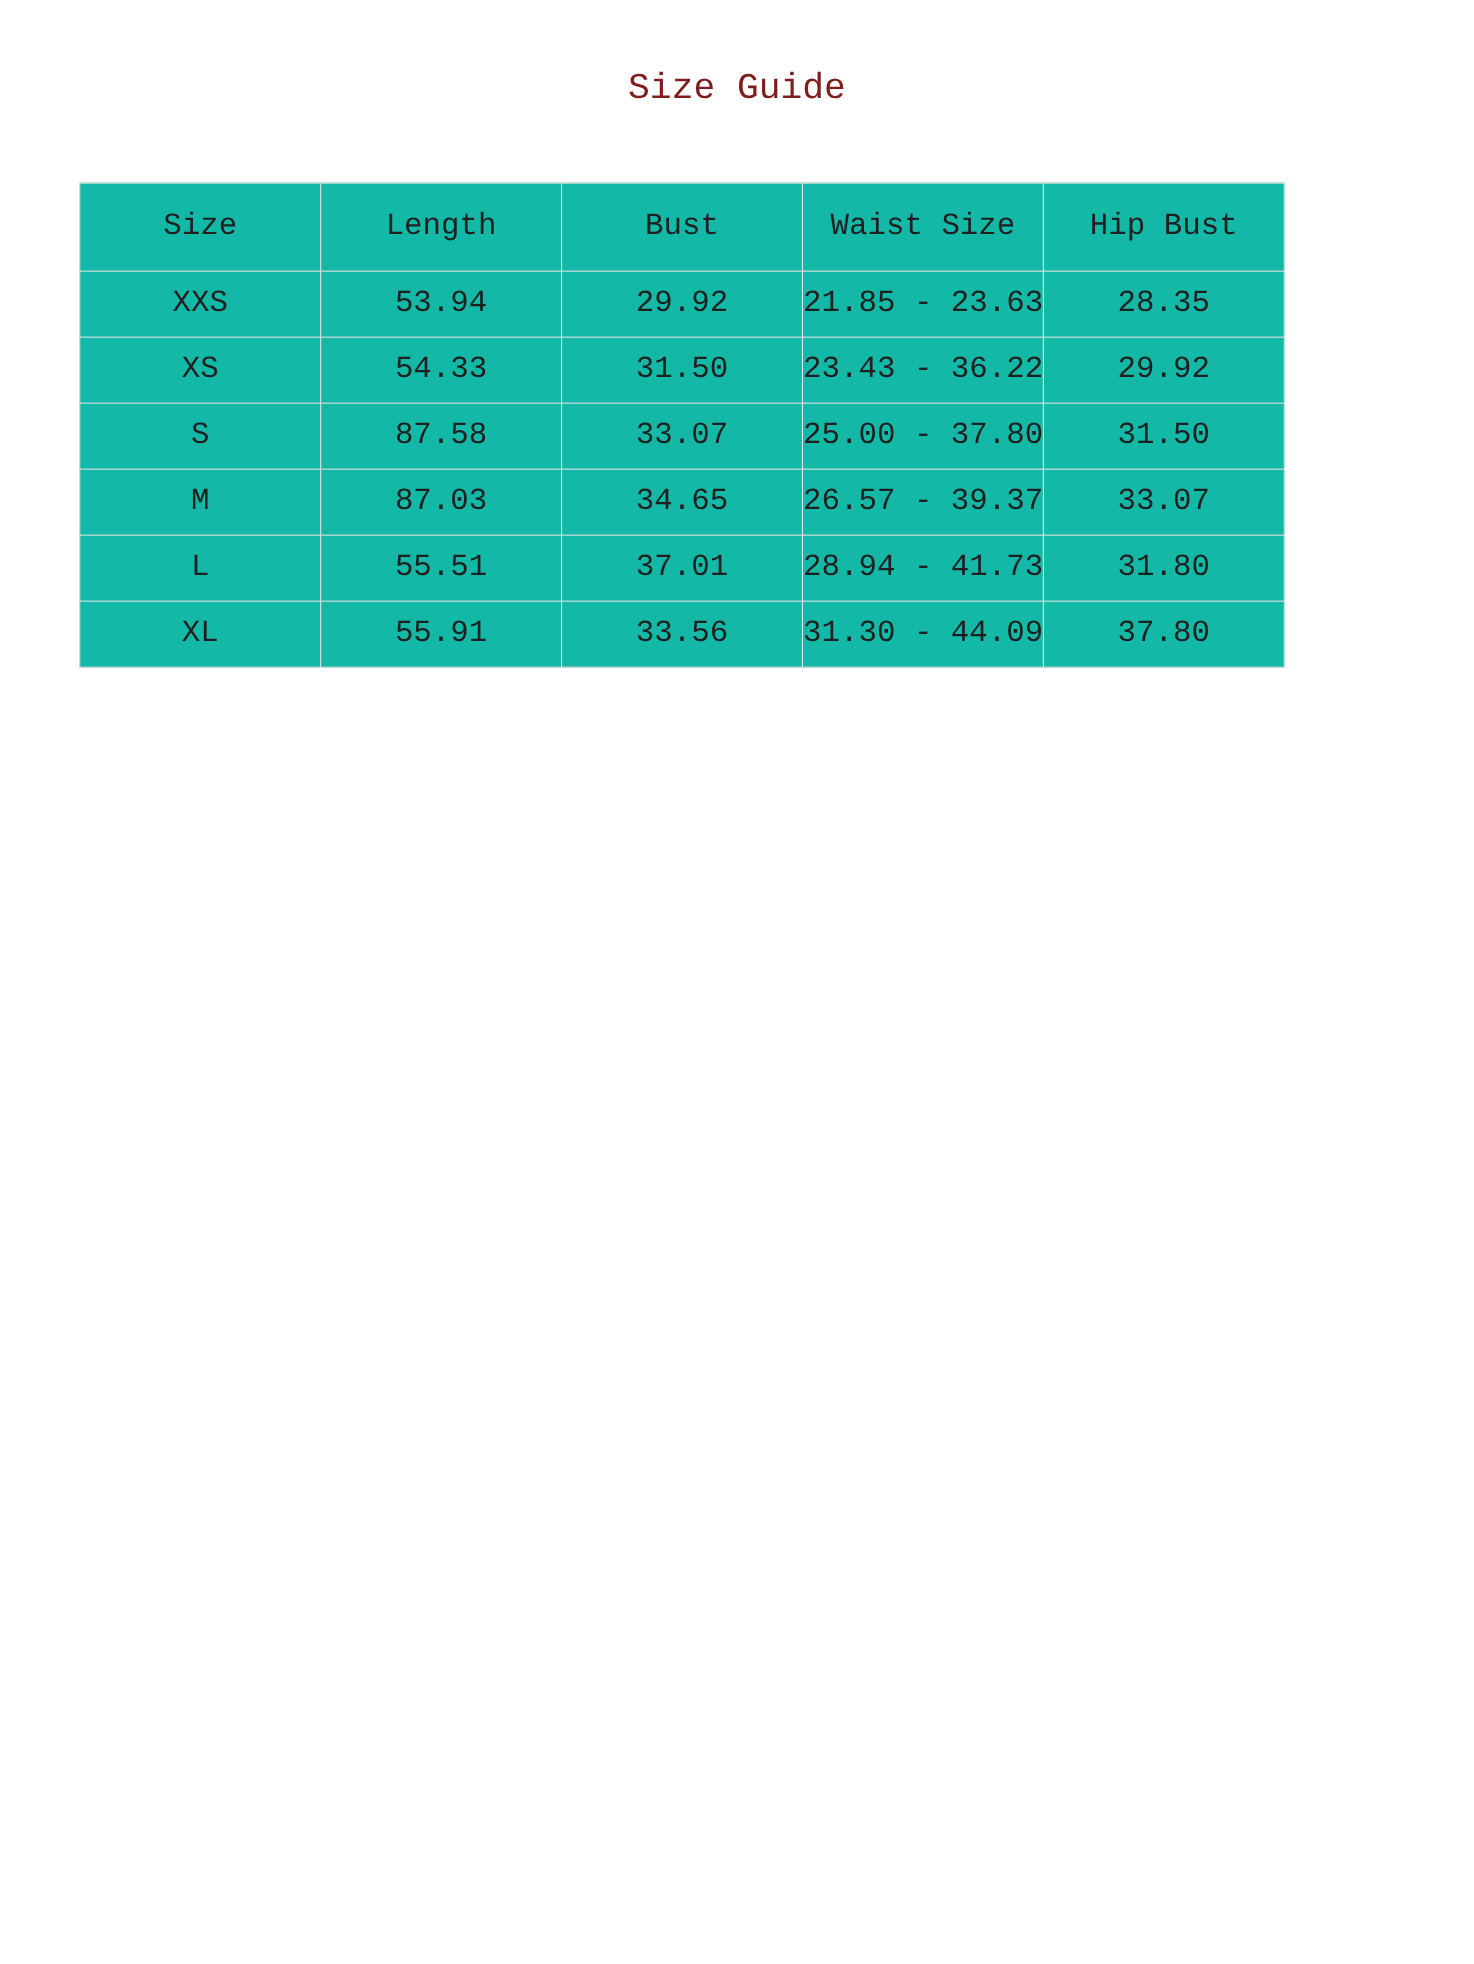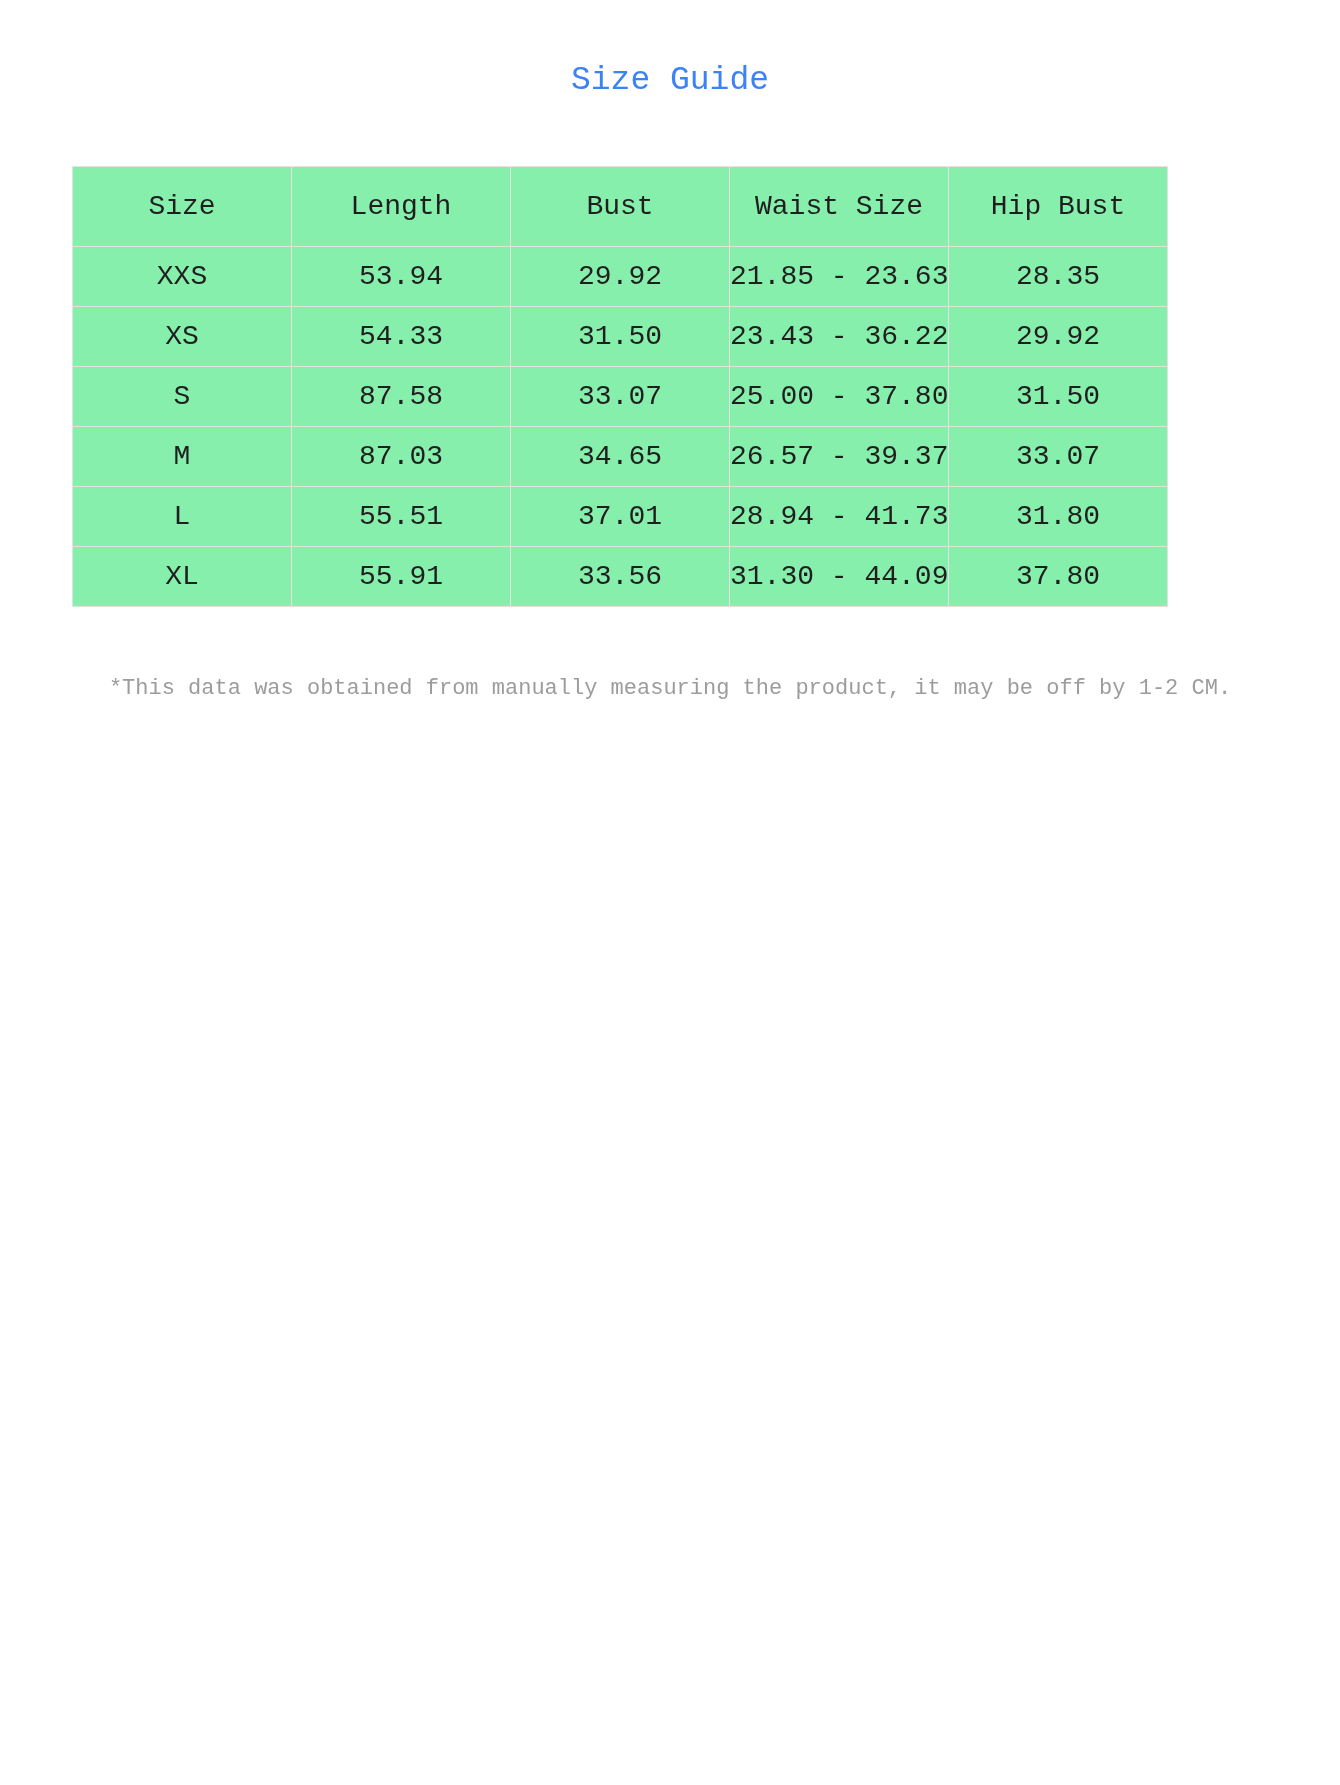--- a/index.html
+++ b/index.html
@@ -13,33 +13,33 @@
     overflow:hidden;
   }
   .title{
     position:absolute;
     top:62px;
     left:0;
     width:100%;
     text-align:center;
     font-size:33px;
     font-weight:normal;
-    color:#3b82f6;
+    color:#7f1d1d;
     margin:0;
   }
   table.size-table{
     position:absolute;
     top:166px;
     left:72px;
     width:1096px;
     border-collapse:collapse;
     table-layout:fixed;
     font-size:28px;
     color:#1f1f1f;
-    background:#86efac;
+    background:#14b8a6;
   }
   table.size-table th,
   table.size-table td{
     border:1px solid #e2e2e2;
     text-align:center;
     vertical-align:middle;
     font-weight:normal;
     padding:0;
     white-space:nowrap;
     overflow:hidden;
@@ -113,15 +113,14 @@
       <tr>
         <td>XL</td>
         <td>55.91</td>
         <td>33.56</td>
         <td>31.30 - 44.09</td>
         <td>37.80</td>
       </tr>
     </tbody>
   </table>
 
-  <div class="footnote">*This data was obtained from manually measuring the product, it may be off by 1-2 CM.</div>
 
 </div>
 
 </body></html>

